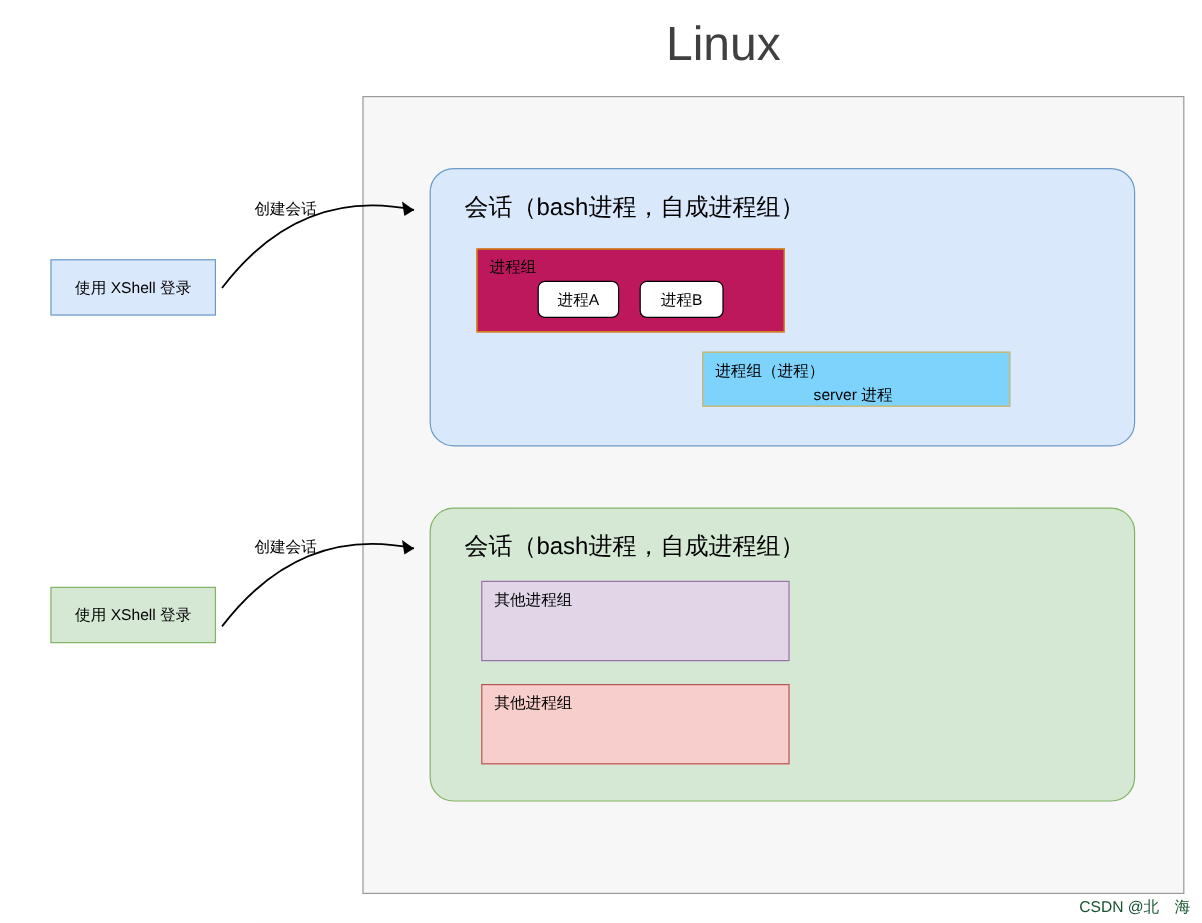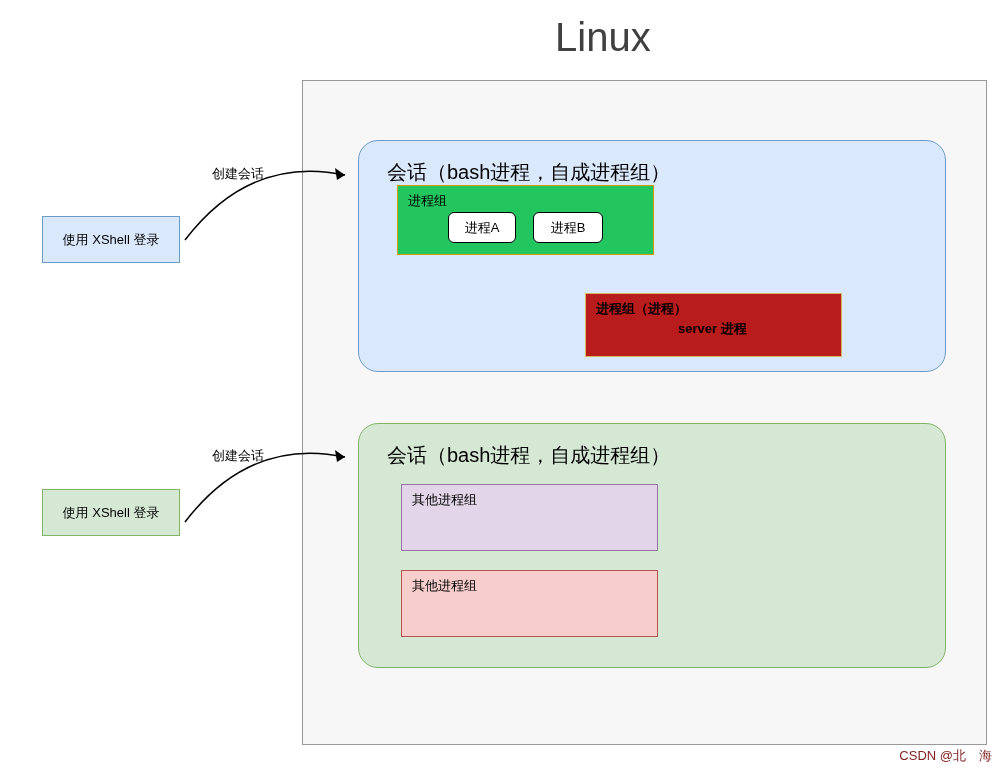--- a/index.html
+++ b/index.html
@@ -82,26 +82,26 @@
       border-radius: 20px;
       padding: 18px 28px;
     }
     .session-title {
       font-size: 20px;
       color: #000;
       margin-bottom: 12px;
     }
     .proc-group-1 {
       position: absolute;
-      top: 44px;
+      top: 66px;
       left: 38px;
       width: 257px;
       height: 70px;
       border: 1px solid #d79b00;
-      background: #22c55e;
+      background: #be185d;
       padding: 6px 10px;
       font-size: 13px;
     }
     .proc-a {
       position: absolute;
       top: 26px;
       left: 50px;
       width: 68px;
       height: 31px;
       border: 1px solid #000;
@@ -124,26 +124,25 @@
       display: flex;
       align-items: center;
       justify-content: center;
       font-size: 13px;
     }
     .proc-group-2 {
       position: absolute;
       top: 152px;
       left: 226px;
       width: 257px;
-      height: 64px;
+      height: 46px;
       border: 1px solid #d7b656;
-      background: #b91c1c;
-      padding: 6px 10px;
-      font-size: 13px;
-      font-weight: bold;
+      background: #7dd3fc;
+      padding: 6px 10px;
+      font-size: 13px;
     }
     .proc-group-2-sub {
       position: absolute;
       top: 26px;
       left: 92px;
       font-size: 13px;
     }
     .session-2 {
       position: absolute;
       top: 423px;
@@ -175,21 +174,21 @@
       border: 1px solid #b85450;
       background: #f8cecc;
       padding: 6px 10px;
       font-size: 13px;
     }
     .watermark {
       position: absolute;
       bottom: 4px;
       right: 10px;
       font-size: 13px;
-      color: #7f1d1d;
+      color: #14532d;
     }
     svg.arrow {
       position: absolute;
       pointer-events: none;
     }
   </style>
 </head>
 <body>
 
 <div class="title">Linux</div>

